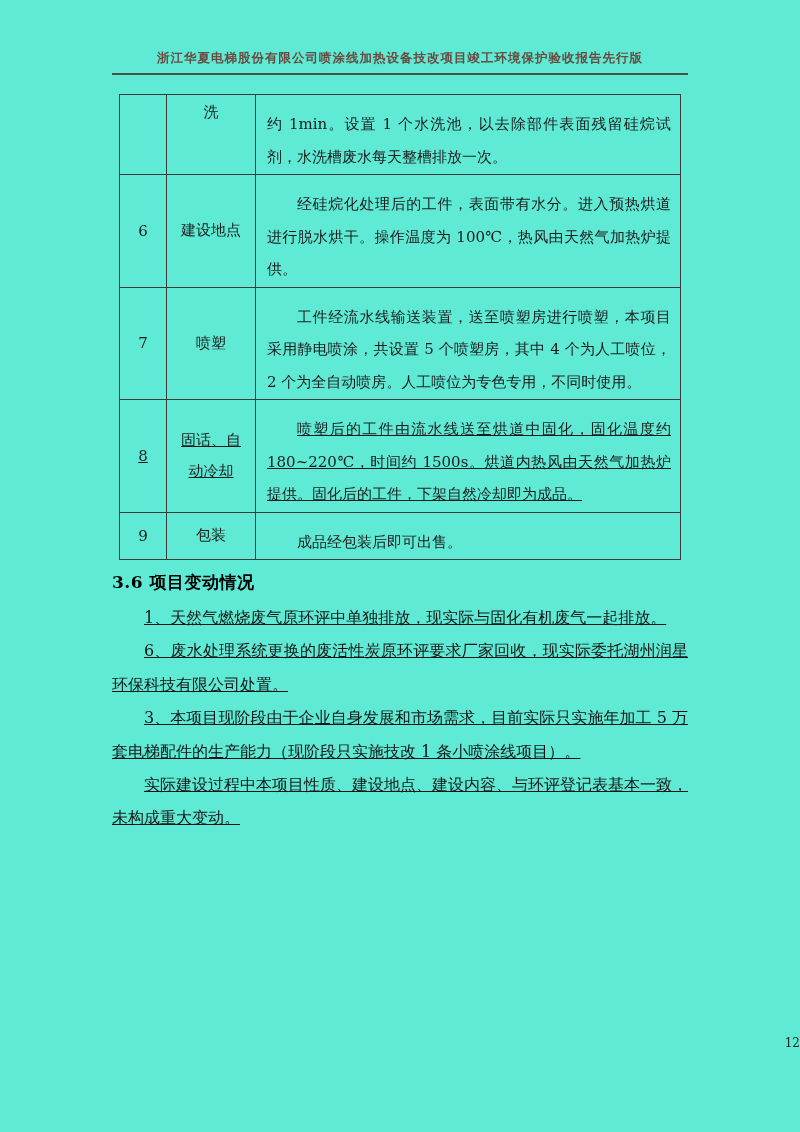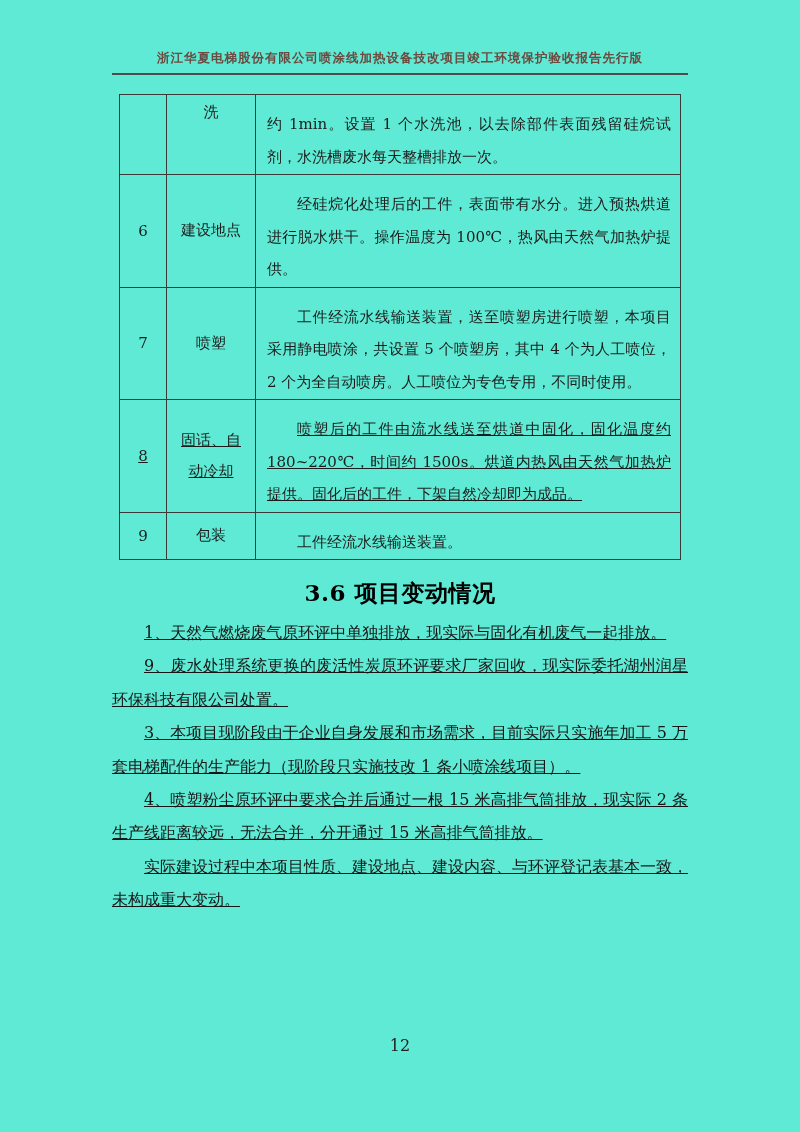--- a/index.html
+++ b/index.html
@@ -54,44 +54,43 @@
   td.col-desc.no-indent { text-indent: 0; }
   tr.r-cont  td { height: 66px; }
   tr.r-cont  td.col-name { vertical-align: top; padding-top: 6px; line-height: 22px; }
   tr.r-six   td { height: 100px; }
   tr.r-seven td { height: 97px; }
   tr.r-eight td { height: 96px; text-decoration: underline; }
   tr.r-nine  td { height: 33px; }
   
   .content { margin: 0 112px; }
   .section-heading {
-    margin-top: 18px;
-    font-size: 23px;
+    margin-top: 11px;
+    font-size: 17px;
     font-weight: bold;
     color: #000;
     letter-spacing: 0.5px;
-    text-align: center;
   }
   .para {
     font-size: 16px;
     line-height: 33.4px;
     text-align: justify;
     text-justify: inter-ideograph;
     text-indent: 2em;
     color: #161616;
     text-decoration: underline;
   }
   .para-group { margin-top: 7px; }
   
   .page-number {
     position: absolute;
     left: 0; right: 0;
     top: 1036px;
-    text-align: center;
-    font-size: 16px;
+    text-align: right;
+    font-size: 12px;
     color: #222;
   }
 </style>
 </head>
 <body>
 
 <div class="page">
 
   <div class="header">
     <div class="header-title">浙江华夏电梯股份有限公司喷涂线加热设备技改项目竣工环境保护验收报告先行版</div>
@@ -117,31 +116,30 @@
     </tr>
     <tr class="r-eight">
       <td class="col-num">8</td>
       <td class="col-name">固话、自
 动冷却</td>
       <td class="col-desc">喷塑后的工件由流水线送至烘道中固化，固化温度约 180~220℃，时间约 1500s。烘道内热风由天然气加热炉提供。固化后的工件，下架自然冷却即为成品。</td>
     </tr>
     <tr class="r-nine">
       <td class="col-num">9</td>
       <td class="col-name">包装</td>
-      <td class="col-desc">工件经流水线输送装置。</td>
+      <td class="col-desc">成品经包装后即可出售。</td>
     </tr>
   </tbody>
     </table>
 
   <div class="content">
     <div class="section-heading">3.6 项目变动情况</div>
     <div class="para-group">
       <p class="para">1、天然气燃烧废气原环评中单独排放，现实际与固化有机废气一起排放。</p>
-      <p class="para">9、废水处理系统更换的废活性炭原环评要求厂家回收，现实际委托湖州润星环保科技有限公司处置。</p>
+      <p class="para">6、废水处理系统更换的废活性炭原环评要求厂家回收，现实际委托湖州润星环保科技有限公司处置。</p>
       <p class="para">3、本项目现阶段由于企业自身发展和市场需求，目前实际只实施年加工 5 万套电梯配件的生产能力（现阶段只实施技改 1 条小喷涂线项目）。</p>
-      <p class="para">4、喷塑粉尘原环评中要求合并后通过一根 15 米高排气筒排放，现实际 2 条生产线距离较远，无法合并，分开通过 15 米高排气筒排放。</p>
       <p class="para">实际建设过程中本项目性质、建设地点、建设内容、与环评登记表基本一致，未构成重大变动。</p>
     </div>
   </div>
 
   <div class="page-number">12</div>
 
 </div>
 
 </body></html>

